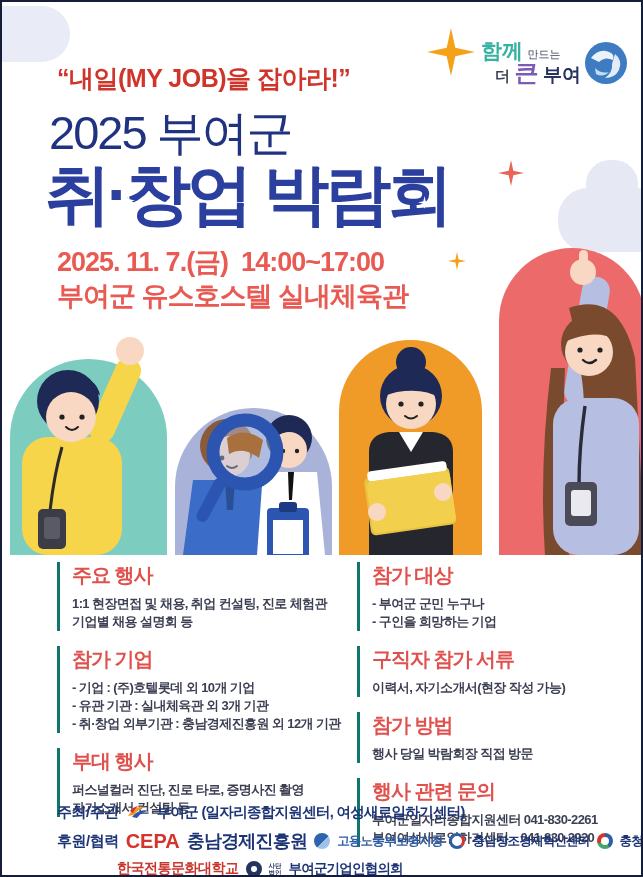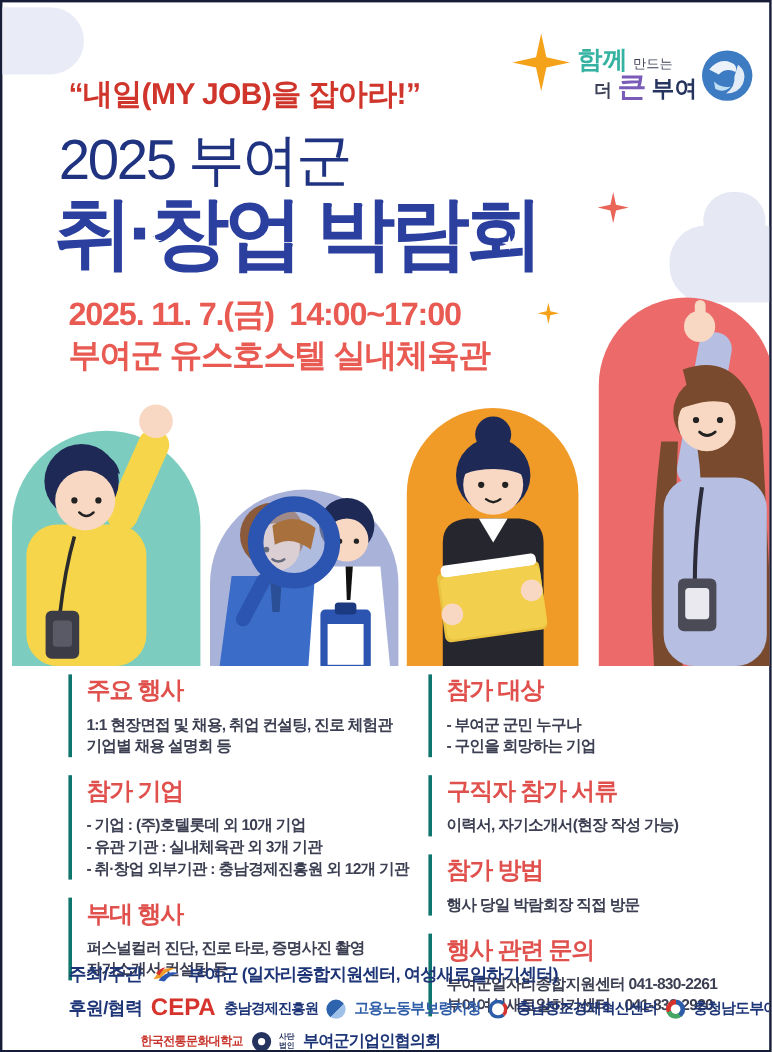--- a/index.html
+++ b/index.html
@@ -49,21 +49,21 @@
   .cepa{font-size:20px; font-weight:bold; color:#d6332c; letter-spacing:0px;}
   .sp-name{font-size:12.5px; font-weight:bold; color:#1d3576; letter-spacing:-0.8px;}
   .sp-name-blue{color:#2e5da8;}
   .logo-circle{width:16px; height:16px; border-radius:50%; flex:0 0 auto; position:relative; overflow:hidden;}
   .logo-moel{background:linear-gradient(135deg,#2e64ad 55%, #9fc0e8 55%);}
   .logo-ccei{background:#fff; border:3px solid #2e5da8; border-right-color:#d6332c; box-sizing:border-box;}
   .logo-edu{background:conic-gradient(#2e5da8 0 40%, #44a564 40% 70%, #d6332c 70% 100%); }
   .logo-edu::after{content:""; position:absolute; inset:4px; background:#fff; border-radius:50%;}
   .logo-assoc{background:#25335f; border:2px solid #25335f; box-sizing:border-box;}
   .logo-assoc::after{content:""; position:absolute; inset:3px; background:#fff; border-radius:50%;}
-  .kntu{font-size:10px; font-weight:bold; color:#c8362e; letter-spacing:-0.5px; transform:scaleY(1.05);}
+  .kntu{font-size:14px; font-weight:bold; color:#c8362e; letter-spacing:-0.5px; transform:scaleY(1.05);}
   .tiny-prefix{font-size:6.5px; line-height:7px; font-weight:bold; color:#25335f; white-space:pre; text-align:center;}
   .frow3{margin-left:60px;}
 </style>
 </head>
 <body>
 
 <div class="poster">
 
   <div class="cloud" style="left:-32px; top:4px; width:100px; height:56px;"></div>
   <div class="cloud cloud-b" style="left:584px; top:158px; width:52px; height:48px; border-radius:26px;"></div>
@@ -252,21 +252,21 @@
       <svg width="24" height="20" viewBox="0 0 24 20">
         <path d="M2 14 Q8 3 20 5 Q12 7 8 13 Z" fill="#f09a27"></path>
         <path d="M6 15 Q13 6 23 9 Q15 10 11 16 Z" fill="#2b55b0"></path>
         <path d="M4 9 Q7 5 12 4 Q8 8 7 11 Z" fill="#d6332c"></path>
       </svg>
       <span class="host-text">부여군 (일자리종합지원센터, 여성새로일하기센터)</span>
     </div>
     <div class="frow">
       <span class="flabel">후원/협력</span>
       <span class="cepa">CEPA</span>
-      <span class="sp-name" style="font-size:12px;">충남경제진흥원</span>
+      <span class="sp-name" style="font-size:18px;">충남경제진흥원</span>
       <span class="logo-circle logo-moel"></span>
       <span class="sp-name sp-name-blue">고용노동부보령지청</span>
       <span class="logo-circle logo-ccei"></span>
       <span class="sp-name">충남창조경제혁신센터</span>
       <span class="logo-circle logo-edu"></span>
       <span class="sp-name">충청남도부여교육지원청</span>
     </div>
     <div class="frow frow3">
       <span class="kntu">한국전통문화대학교</span>
       <span class="logo-circle logo-assoc"></span>

